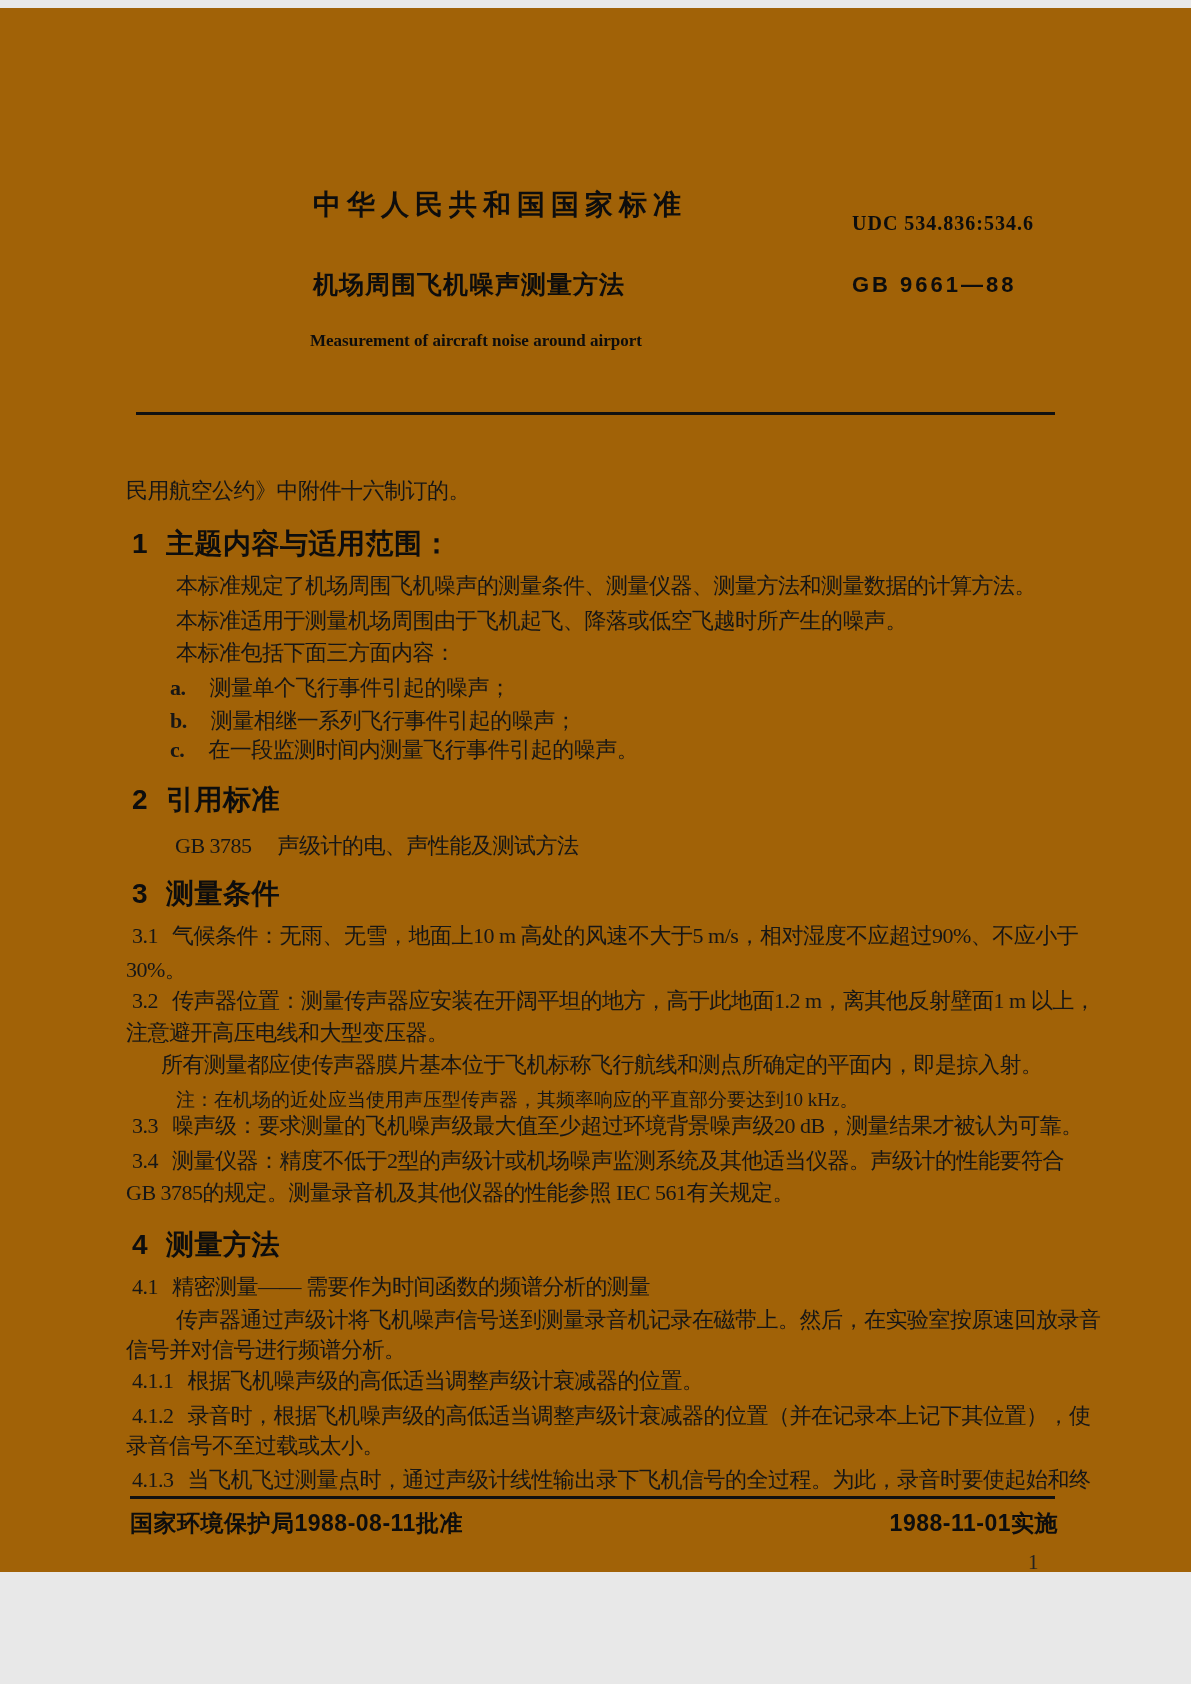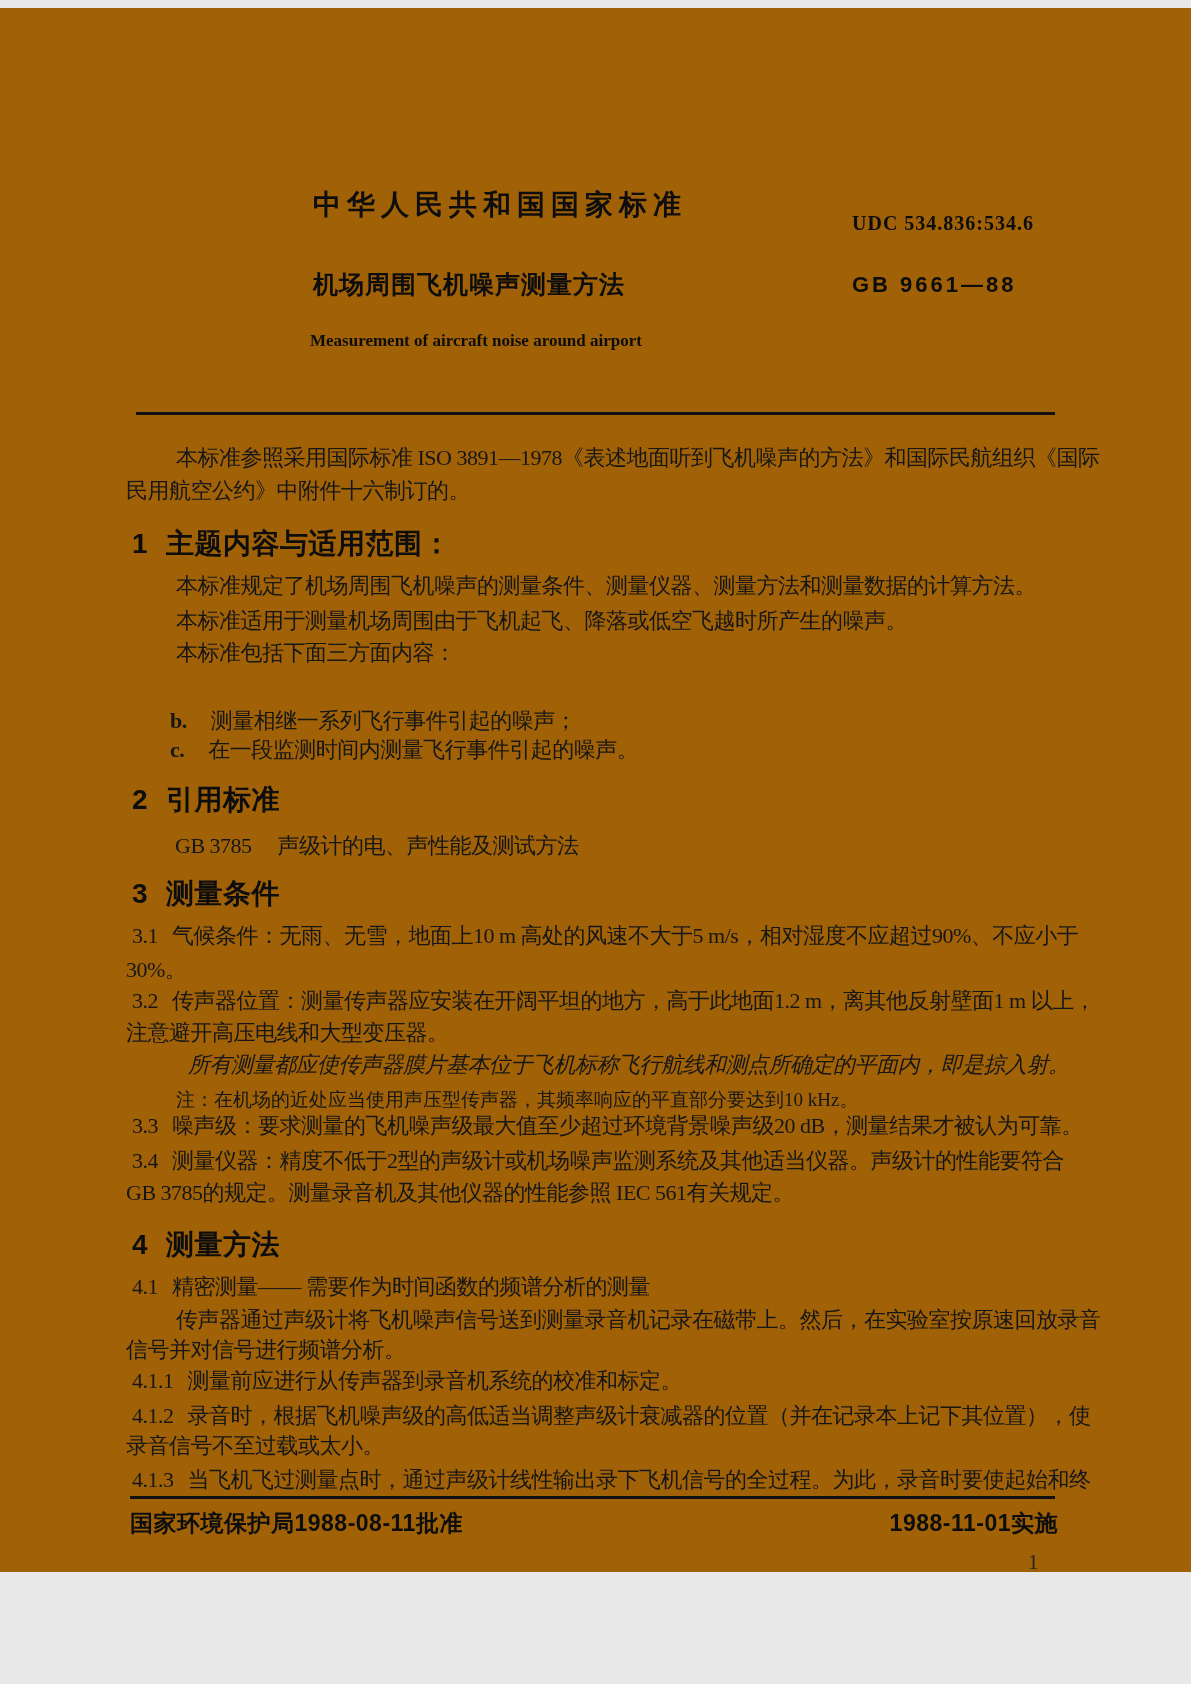--- a/index.html
+++ b/index.html
@@ -64,49 +64,49 @@
 
 <div class="page">
 
   <div class="abs org-title" style="left:313px;top:178px;">中华人民共和国国家标准</div>
   <div class="abs udc" style="left:852px;top:204px;">UDC 534.836:534.6</div>
   <div class="abs doc-title" style="left:313px;top:260px;">机场周围飞机噪声测量方法</div>
   <div class="abs std-no" style="left:852px;top:264px;">GB 9661—88</div>
   <div class="abs en-title" style="left:310px;top:323px;">Measurement of aircraft noise around airport</div>
   <div class="rule" style="left:136px;top:404px;width:919px;"></div>
 
-  <div class="ln" style="left:176px;top:437px;">本标准参照采用国际标准 ISO 3891—1978《表述地面听到飞机噪声的方法》和国际民航组织《国际</div>
   <div class="ln" style="left:126px;top:470px;">民用航空公约》中附件十六制订的。</div>
 
   <div class="ln h" style="left:132px;top:519px;"><span class="num">1</span><span>主题内容与适用范围：</span></div>
   <div class="ln" style="left:176px;top:565px;">本标准规定了机场周围飞机噪声的测量条件、测量仪器、测量方法和测量数据的计算方法。</div>
   <div class="ln" style="left:176px;top:600px;">本标准适用于测量机场周围由于飞机起飞、降落或低空飞越时所产生的噪声。</div>
   <div class="ln" style="left:176px;top:632px;">本标准包括下面三方面内容：</div>
+  <div class="ln" style="left:170px;top:667px;"><span class="item-label">a.</span><span>测量单个飞行事件引起的噪声；</span></div>
   <div class="ln" style="left:170px;top:700px;"><span class="item-label">b.</span><span>测量相继一系列飞行事件引起的噪声；</span></div>
   <div class="ln" style="left:170px;top:729px;"><span class="item-label">c.</span><span>在一段监测时间内测量飞行事件引起的噪声。</span></div>
 
   <div class="ln h" style="left:132px;top:775px;"><span class="num">2</span><span>引用标准</span></div>
   <div class="ln" style="left:175px;top:825px;"><span class="ref-code">GB 3785</span><span>声级计的电、声性能及测试方法</span></div>
 
   <div class="ln h" style="left:132px;top:869px;"><span class="num">3</span><span>测量条件</span></div>
   <div class="ln" style="left:132px;top:915px;"><span class="num3">3.1</span><span>气候条件：无雨、无雪，地面上10 m 高处的风速不大于5 m/s，相对湿度不应超过90%、不应小于</span></div>
   <div class="ln" style="left:126px;top:949px;">30%。</div>
   <div class="ln" style="left:132px;top:980px;"><span class="num3">3.2</span><span>传声器位置：测量传声器应安装在开阔平坦的地方，高于此地面1.2 m，离其他反射壁面1 m 以上，</span></div>
   <div class="ln" style="left:126px;top:1012px;">注意避开高压电线和大型变压器。</div>
-  <div class="ln" style="left:188px;top:1044px;font-style:italic;">所有测量都应使传声器膜片基本位于飞机标称飞行航线和测点所确定的平面内，即是掠入射。</div>
+  <div class="ln" style="left:161px;top:1044px;">所有测量都应使传声器膜片基本位于飞机标称飞行航线和测点所确定的平面内，即是掠入射。</div>
   <div class="ln note" style="left:176px;top:1081px;text-align:center;">注：在机场的近处应当使用声压型传声器，其频率响应的平直部分要达到10 kHz。</div>
   <div class="ln" style="left:132px;top:1105px;"><span class="num3">3.3</span><span>噪声级：要求测量的飞机噪声级最大值至少超过环境背景噪声级20 dB，测量结果才被认为可靠。</span></div>
   <div class="ln" style="left:132px;top:1140px;"><span class="num3">3.4</span><span>测量仪器：精度不低于2型的声级计或机场噪声监测系统及其他适当仪器。声级计的性能要符合</span></div>
   <div class="ln" style="left:126px;top:1172px;">GB 3785的规定。测量录音机及其他仪器的性能参照 IEC 561有关规定。</div>
 
   <div class="ln h" style="left:132px;top:1220px;"><span class="num">4</span><span>测量方法</span></div>
   <div class="ln" style="left:132px;top:1266px;"><span class="num3">4.1</span><span>精密测量—— 需要作为时间函数的频谱分析的测量</span></div>
   <div class="ln" style="left:176px;top:1299px;">传声器通过声级计将飞机噪声信号送到测量录音机记录在磁带上。然后，在实验室按原速回放录音</div>
   <div class="ln" style="left:126px;top:1329px;">信号并对信号进行频谱分析。</div>
-  <div class="ln" style="left:132px;top:1360px;"><span class="num5">4.1.1</span><span>测量前应进行从传声器到录音机系统的校准和标定。</span></div>
+  <div class="ln" style="left:132px;top:1360px;"><span class="num5">4.1.1</span><span>根据飞机噪声级的高低适当调整声级计衰减器的位置。</span></div>
   <div class="ln" style="left:132px;top:1395px;"><span class="num5">4.1.2</span><span>录音时，根据飞机噪声级的高低适当调整声级计衰减器的位置（并在记录本上记下其位置），使</span></div>
   <div class="ln" style="left:126px;top:1425px;">录音信号不至过载或太小。</div>
   <div class="ln" style="left:132px;top:1459px;"><span class="num5">4.1.3</span><span>当飞机飞过测量点时，通过声级计线性输出录下飞机信号的全过程。为此，录音时要使起始和终</span></div>
 
   <div class="rule" style="left:130px;top:1488px;width:925px;"></div>
   <div class="abs footer-text" style="left:130px;top:1500px;">国家环境保护局1988-08-11批准</div>
   <div class="abs footer-text" style="right:133px;top:1500px;">1988-11-01实施</div>
   <div class="abs page-num" style="left:1028px;top:1542px;">1</div>
 
 </div>

